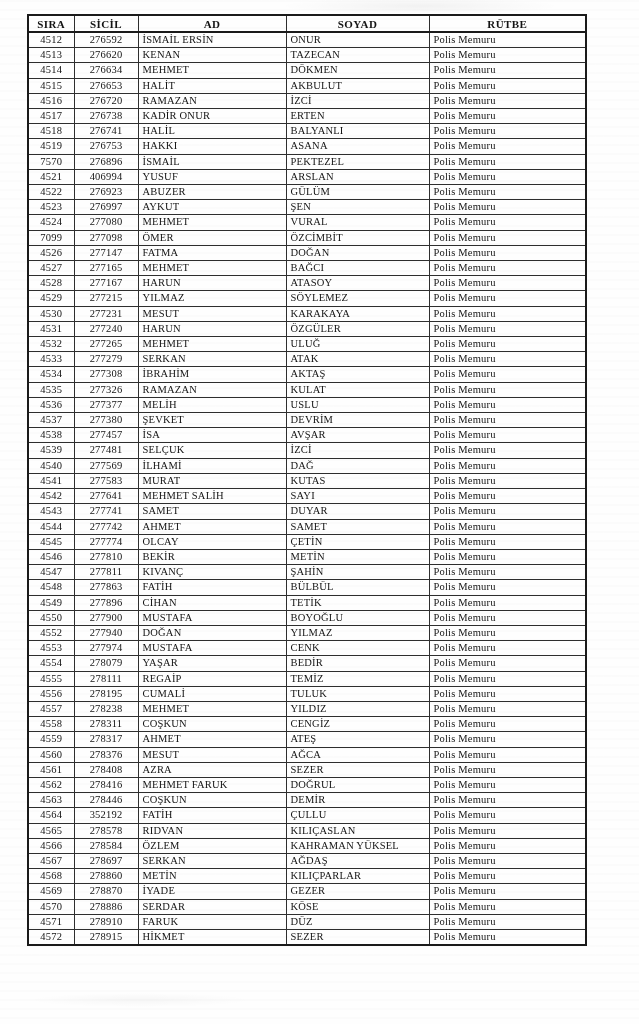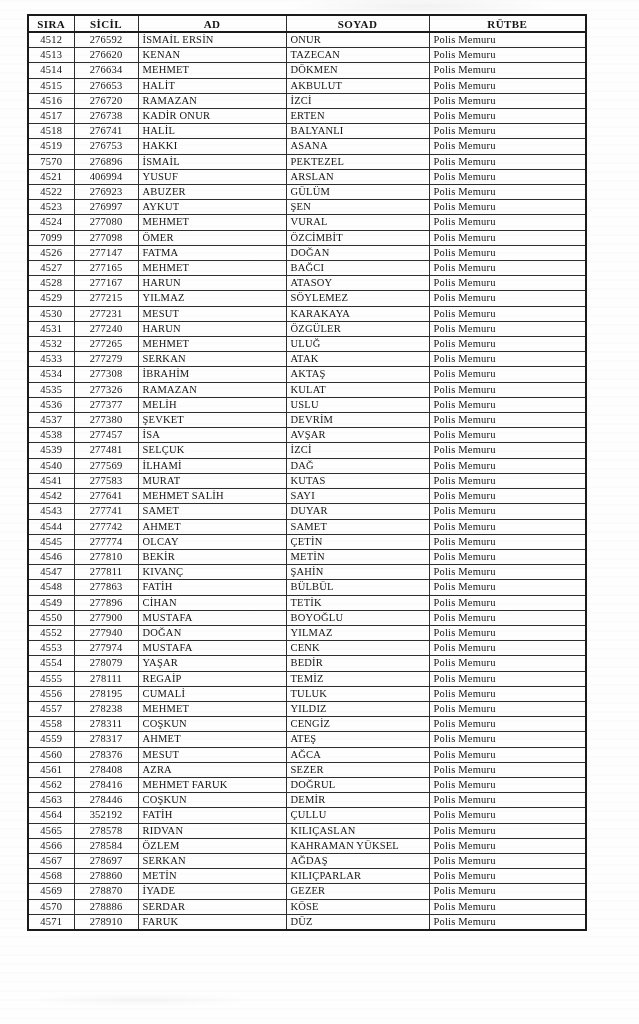--- a/index.html
+++ b/index.html
@@ -496,15 +496,22 @@
           <td class="col-soyad">KÖSE</td>
           <td class="col-rutbe">Polis Memuru</td>
         </tr>
         <tr>
           <td class="col-sira">4571</td>
           <td class="col-sicil">278910</td>
           <td class="col-ad">FARUK</td>
           <td class="col-soyad">DÜZ</td>
           <td class="col-rutbe">Polis Memuru</td>
         </tr>
+        <tr>
+          <td class="col-sira">4572</td>
+          <td class="col-sicil">278915</td>
+          <td class="col-ad">HİKMET</td>
+          <td class="col-soyad">SEZER</td>
+          <td class="col-rutbe">Polis Memuru</td>
+        </tr>
       </tbody>
   </table>
 </div>
 
 </body></html>

